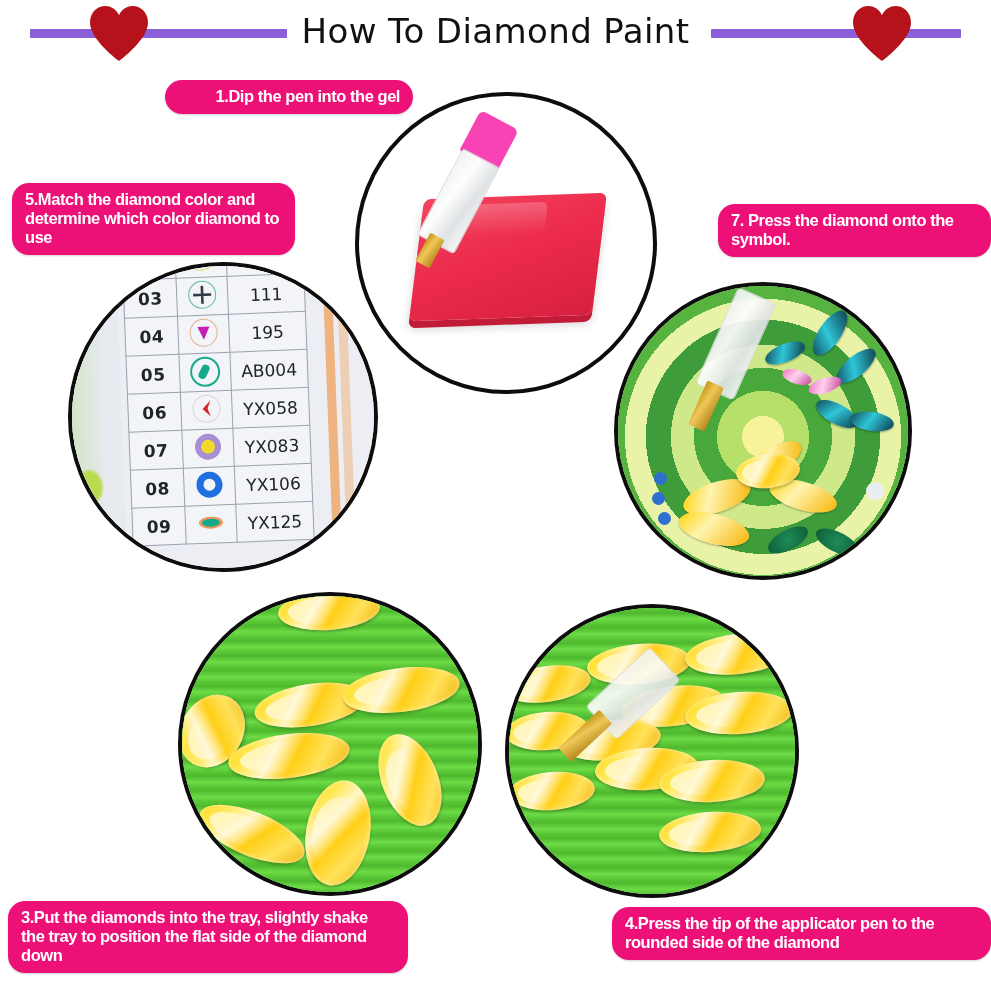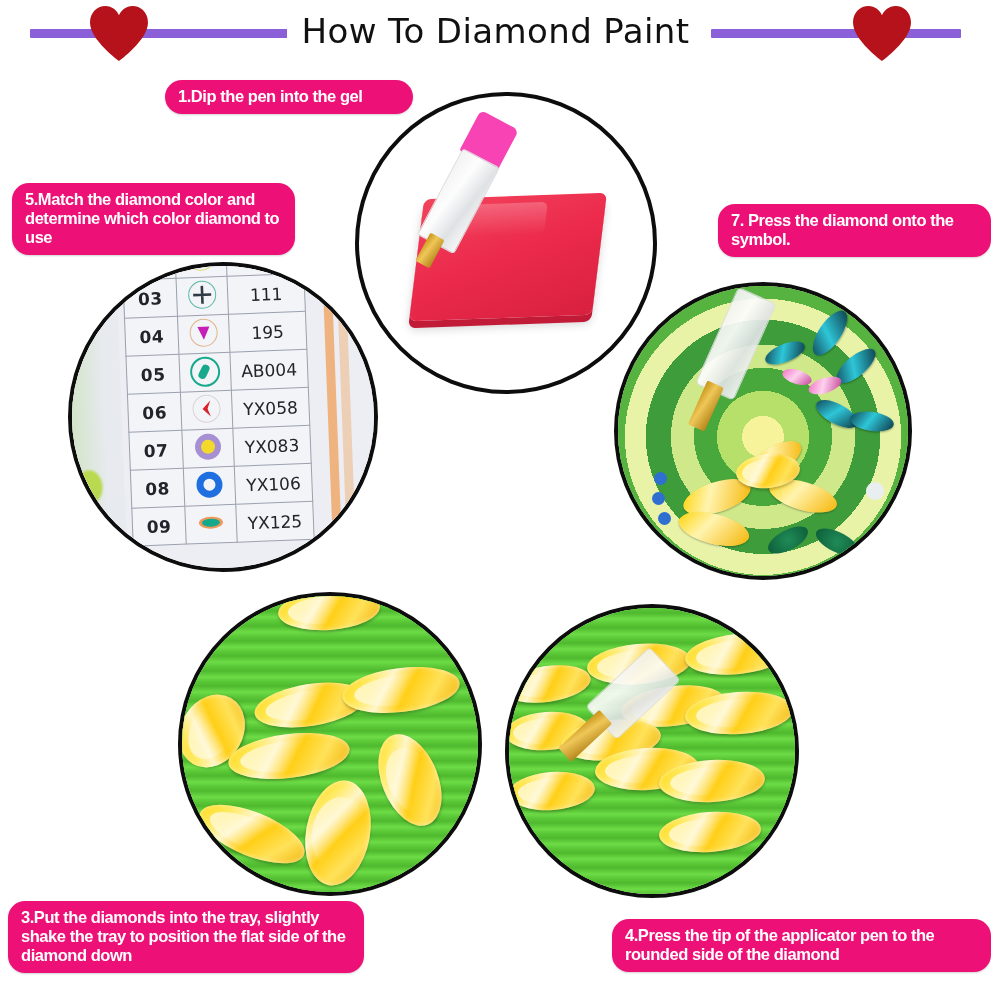--- a/index.html
+++ b/index.html
@@ -22,25 +22,25 @@
   #title span{background:#fff;padding:0 14px;line-height:1;}
 
   
   .pill{position:absolute;background:#ed1177;color:#fff;border-radius:17px;
         font-size:16.5px;font-weight:bold;line-height:1.16;
         padding:7px 13px 8px 13px;
         font-family:"Liberation Sans",sans-serif;
         letter-spacing:-.45px;
         box-shadow:0 1px 2px rgba(0,0,0,.18);
         box-sizing:border-box;z-index:6;}
-  #pill1{left:165px;top:80px;width:248px;border-radius:18px;}
+  #pill1{left:165px;top:80px;width:248px;border-radius:18px;text-align:right;}
   #pill2{left:12px;top:183px;width:283px;}
   #pill5{left:718px;top:204px;width:273px;}
-  #pill3{left:8px;top:901px;width:356px;}
-  #pill4{left:612px;top:907px;width:379px;margin-top:12px;}
+  #pill3{left:8px;top:901px;width:400px;}
+  #pill4{left:612px;top:907px;width:379px;}
 
   
   .circle{position:absolute;border-radius:50%;border:4px solid #0d0d0d;
           overflow:hidden;background:#fff;}
   #c1{left:355px;top:92px;width:294px;height:294px;}
   #c2{left:68px;top:262px;width:302px;height:302px;}
   #c5{left:614px;top:282px;width:290px;height:290px;}
   #c3{left:178px;top:592px;width:296px;height:296px;}
   #c4{left:505px;top:604px;width:286px;height:286px;}
 

